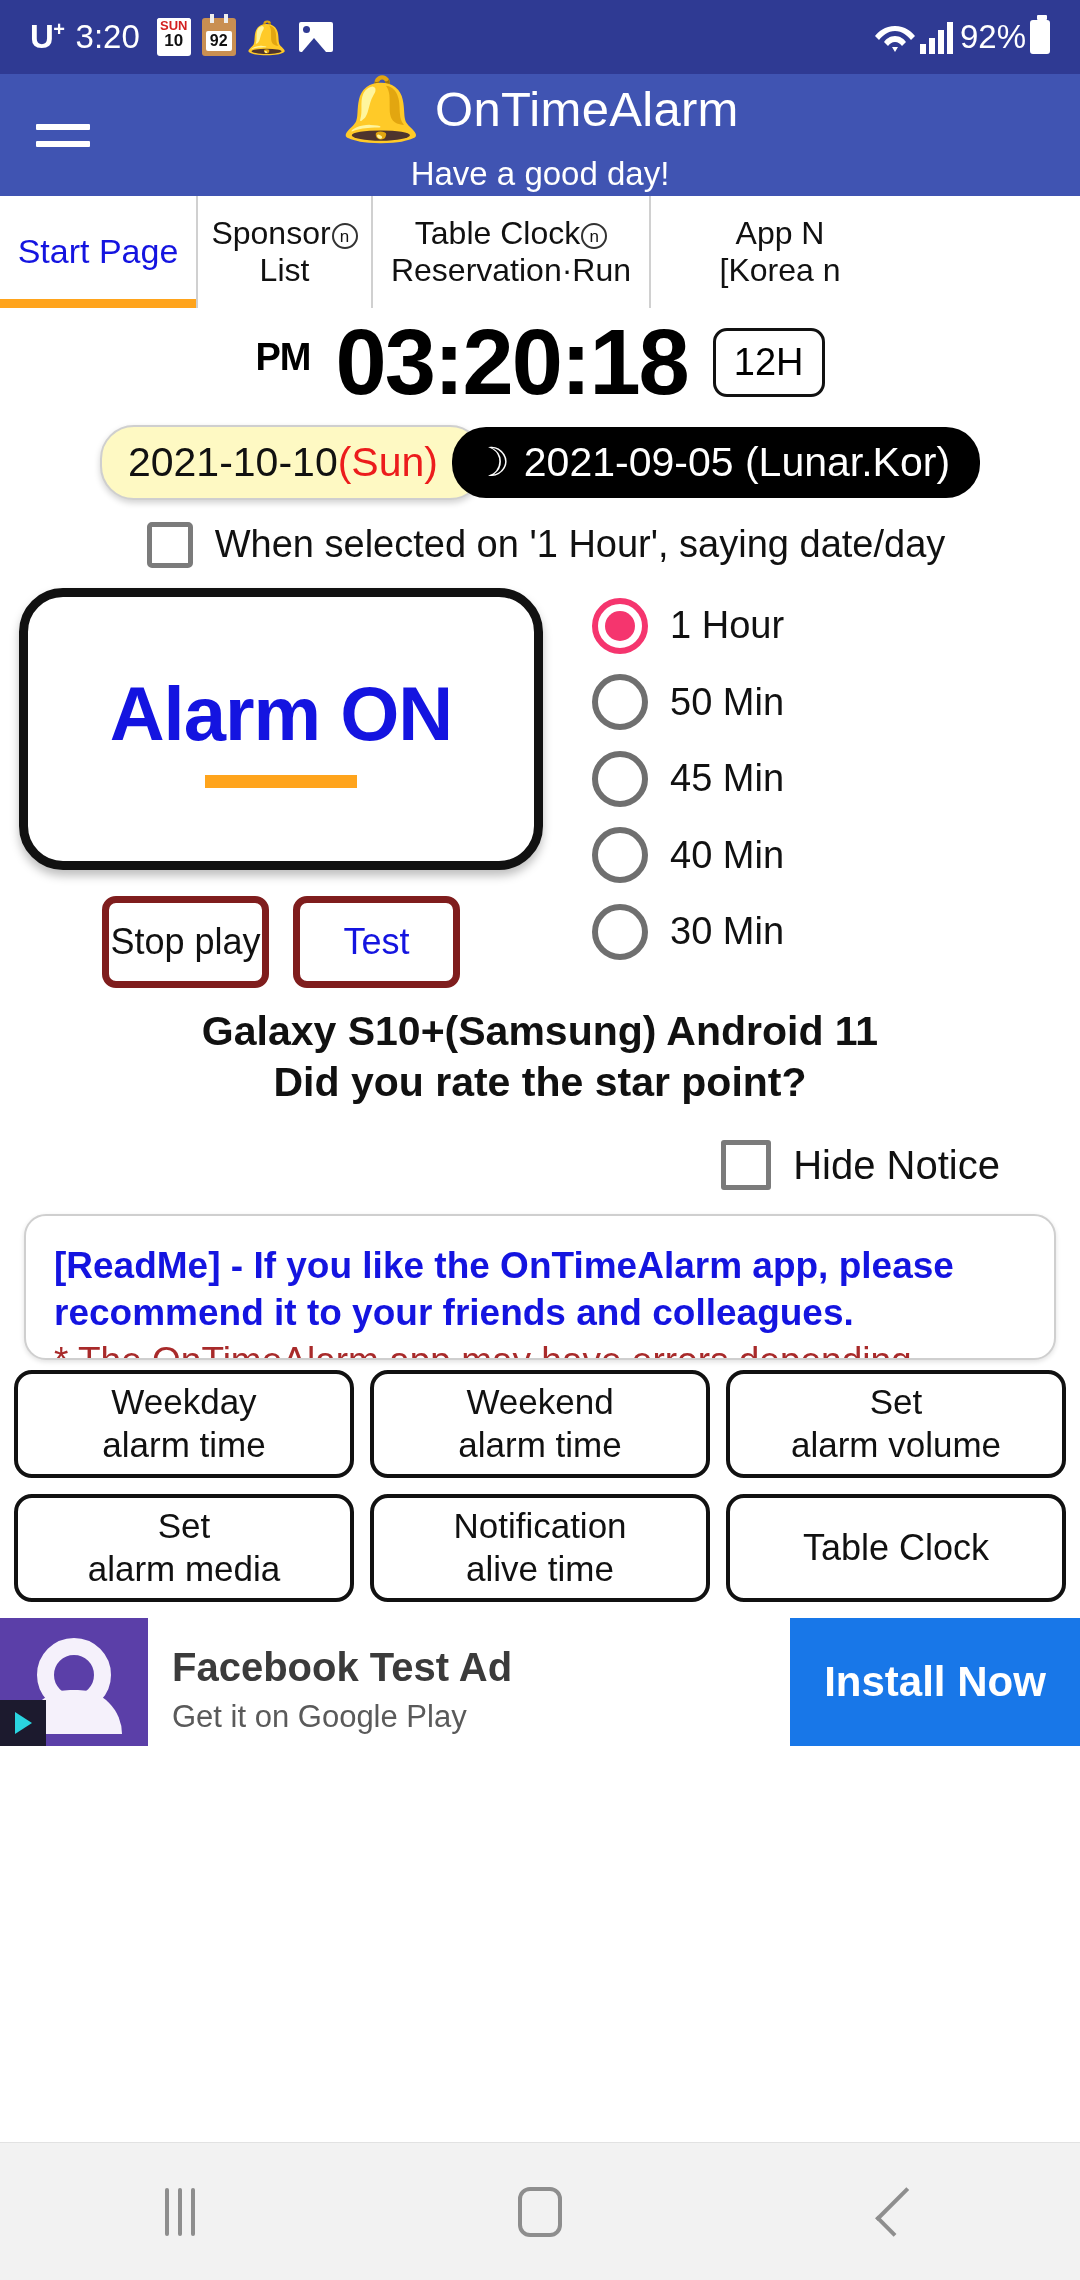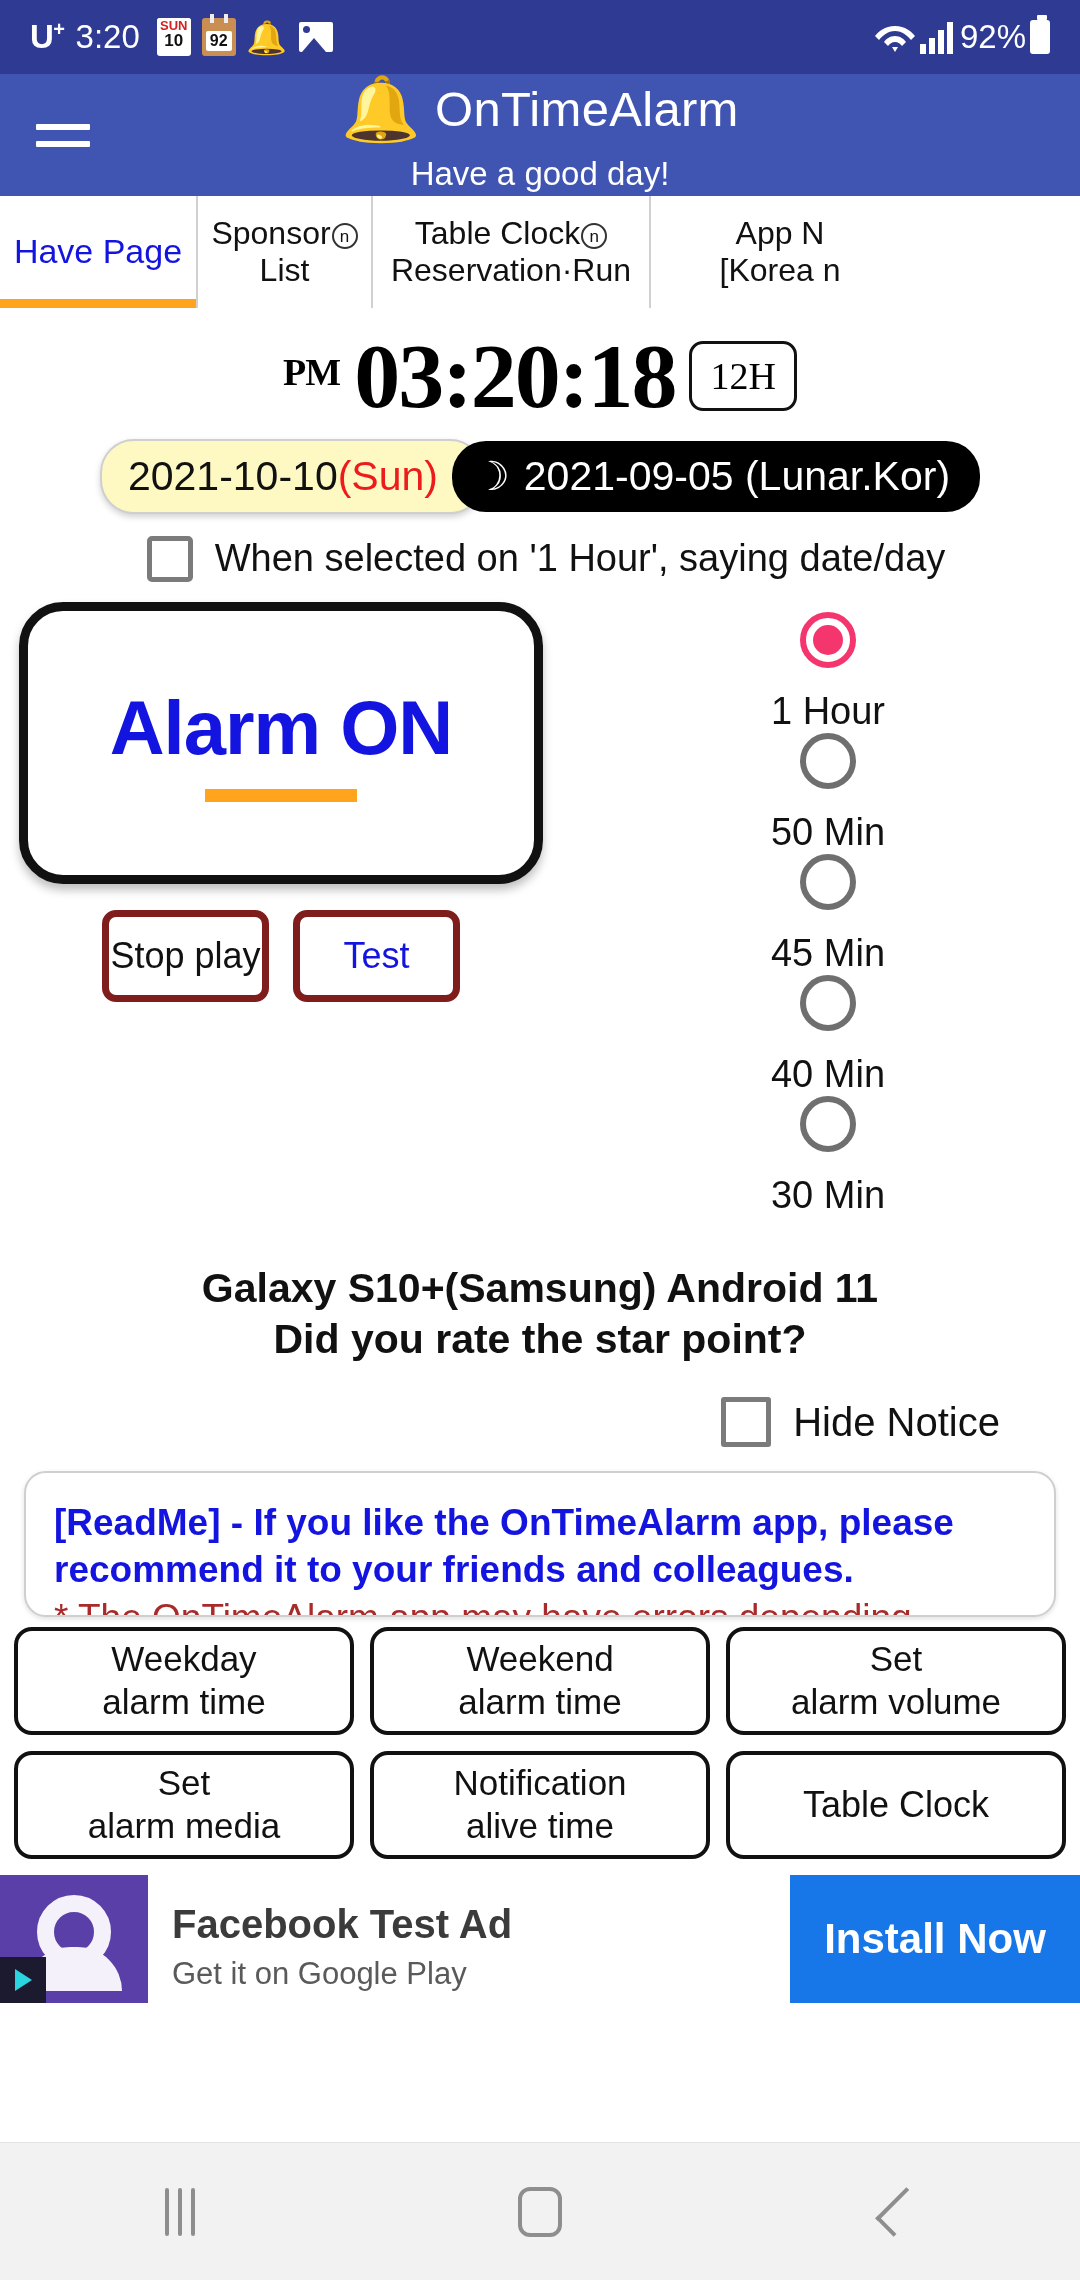--- a/index.html
+++ b/index.html
@@ -83,21 +83,21 @@
     font-size:17px; line-height:23px; text-align:center; vertical-align:2px; margin-left:1px;
   }
 
   
   .inforow {
     display:flex; align-items:center; justify-content:space-between;
     padding:8px 14px 0 14px; font-size:34px; color:#111;
   }
 
   
-  .clockrow{ display:flex; align-items:center; justify-content:center; gap:14px; margin-top:20px;font-family:Liberation Serif, serif;}
+  .clockrow{ display:flex; align-items:center; justify-content:center; gap:25px; margin-top:6px;}
   .ampm{ font-size:38px; font-weight:700; align-self:flex-start; margin-top:22px; letter-spacing:-1px;}
   .bigtime{ font-size:92px; font-weight:700; letter-spacing:-2px; line-height:1.05; }
   .h12 {
     border:3px solid #111; border-radius:14px; padding:10px 18px; font-size:38px; align-self:center;
     background:#fff;
   }
 
   
   .daterow{ display:flex; justify-content:center; margin-top:14px; padding:0 22px;}
   .datewrap{ display:flex; align-items:center; position:relative; }
@@ -129,21 +129,21 @@
   .alarm-btn .bar{ width:152px; height:13px; background:#ffa41c; margin-top:18px; }
   .smallbtns{ display:flex; gap:24px; margin-top:26px; }
   .sbtn{
     width:167px; height:92px; border:7px solid #7f1d1d; border-radius:14px; background:#fff;
     display:flex; align-items:center; justify-content:center; font-size:36px; color:#111;
   }
   .sbtn.blue{ color:#1414e0; }
 
   .radios{ flex:1; display:flex; flex-direction:column; justify-content:space-between;
            padding:10px 0 28px 46px; }
-  .radio{ display:flex; align-items:center; gap:22px;flex-direction:column; }
+  .radio{ display:flex; align-items:center; gap:22px; }
   .rdot{ width:56px;height:56px;border:6px solid #6f6f6f;border-radius:50%;background:#fff;
          display:flex;align-items:center;justify-content:center; }
   .radio.sel .rdot{ border-color:#f5356e; }
   .radio.sel .rdot::after{ content:""; width:30px;height:30px;border-radius:50%;background:#f5356e; }
   .rlabel{ font-size:38px; color:#111; }
 
   
   .devtext{ text-align:center; margin-top:18px; font-size:41px; font-weight:700; color:#111; line-height:1.25; }
 
   
@@ -258,21 +258,21 @@
       <div class="title-row">
         <span class="title-bell">🔔</span>
         <span class="app-title">OnTimeAlarm</span>
       </div>
       <div class="app-sub">Have a good day!</div>
     </div>
   </div>
 
   <div class="tabs">
     <div class="tab t0 active">
-      <span class="l1">Have Page</span>
+      <span class="l1">Start Page</span>
     </div>
     <div class="tab t1">
       <span class="l1"><span>Sponsor</span><span class="sup-n">n</span></span>
       <span class="l2">List</span>
     </div>
     <div class="tab t2">
       <span class="l1"><span>Table Clock</span><span class="sup-n">n</span></span>
       <span class="l2">Reservation·Run</span>
     </div>
     <div class="tab t3">

